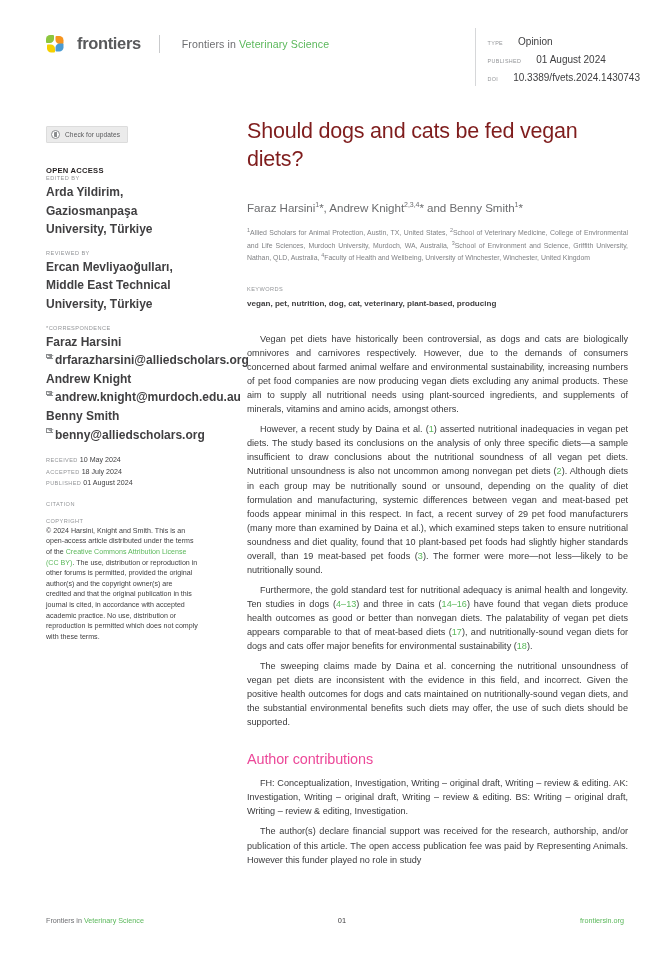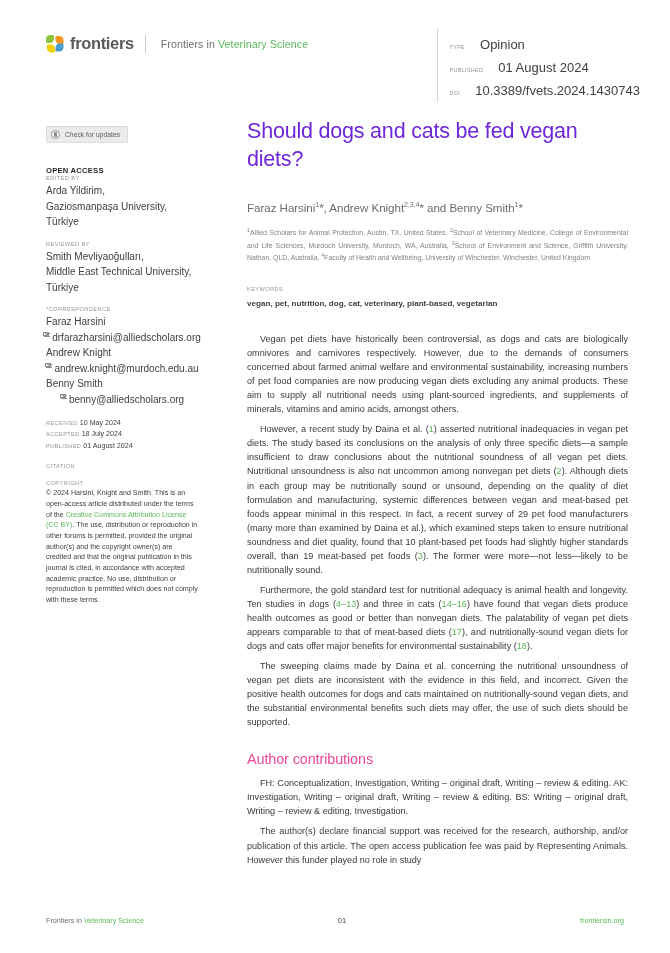--- a/index.html
+++ b/index.html
@@ -27,21 +27,21 @@
     left: 0; right: 0; top: 28px;
     height: 56px;
     padding: 0 30px 0 46px;
     display: flex;
     align-items: flex-start;
     justify-content: space-between;
   }
   .brand {
     display: flex;
     align-items: center;
-    gap: 7px;
+    gap: 14px;
     padding-top: 6px;
   }
   .logo-mark {
     width: 17px; height: 17px;
     position: relative;
     flex: none;
   }
   .logo-mark span {
     position: absolute;
     width: 7.5px; height: 7.5px;
@@ -86,21 +86,21 @@
     line-height: 1.78;
     white-space: nowrap;
   }
   .meta-key {
     color: #939598;
     letter-spacing: 0.35px;
     text-transform: uppercase;
     font-size: 5.4px;
   }
   .meta-val {
-    font-size: 13px;
+    font-size: 10px;
     color: #404042;
     margin-left: 15px;
   }
 
   
   .sidebar {
     position: absolute;
     left: 46px;
     top: 125px;
     width: 152px;
@@ -147,29 +147,29 @@
 
   .side-sec { margin-bottom: 11px; }
   .side-label {
     font-size: 5.6px;
     color: #939598;
     letter-spacing: 0.45px;
     text-transform: uppercase;
     margin-bottom: 2px;
   }
   .side-line {
-    font-size: 10px;
+    font-size: 12px;
     color: #414042;
     line-height: 1.55;
+    font-weight: bold;
   }
   .side-line.mail {
     display: flex;
     align-items: flex-start;
     gap: 3px;
-    justify-content: center;
   }
   .env {
     display: inline-block;
     width: 6px; height: 4.4px;
     border: 0.6px solid #8a8c8e;
     position: relative;
     flex: none;
     margin-top: 2.6px;
   }
   .env::after {
@@ -226,21 +226,21 @@
     position: absolute;
     left: 247px;
     top: 118px;
     width: 381px;
   }
 
   .art-title {
     font-size: 21.5px;
     line-height: 1.29;
     font-weight: normal;
-    color: #6d28d9;
+    color: #7f1d1d;
     letter-spacing: -0.2px;
     margin: 0 0 28px 0;
   }
 
   .authors {
     font-size: 11.6px;
     color: #6b6c6e;
     letter-spacing: -0.05px;
     margin-bottom: 12px;
   }
@@ -346,21 +346,21 @@
     <div class="open-access">OPEN ACCESS</div>
 
     <div class="side-sec">
       <div class="side-label">EDITED BY</div>
       <div class="side-line">Arda Yildirim,</div>
       <div class="side-line">Gaziosmanpaşa University, Türkiye</div>
     </div>
 
     <div class="side-sec">
       <div class="side-label">REVIEWED BY</div>
-      <div class="side-line">Smith Mevliyaoğulları,</div>
+      <div class="side-line">Ercan Mevliyaoğulları,</div>
       <div class="side-line">Middle East Technical University, Türkiye</div>
     </div>
 
     <div class="side-sec">
       <div class="side-label">*CORRESPONDENCE</div>
 
       <div class="side-line">Faraz Harsini</div>
       <div class="side-line mail">
         <span class="env"></span>
         <span>drfarazharsini@alliedscholars.org</span>
@@ -405,21 +405,21 @@
   </div>
 
   <div class="main">
     <h1 class="art-title">Should dogs and cats be fed vegan diets?</h1>
 
     <div class="authors">Faraz Harsini<sup>1</sup>*, Andrew Knight<sup>2,3,4</sup>* and Benny Smith<sup>1</sup>*</div>
 
     <div class="affils"><sup>1</sup>Allied Scholars for Animal Protection, Austin, TX, United States, <sup>2</sup>School of Veterinary Medicine, College of Environmental and Life Sciences, Murdoch University, Murdoch, WA, Australia, <sup>3</sup>School of Environment and Science, Griffith University, Nathan, QLD, Australia, <sup>4</sup>Faculty of Health and Wellbeing, University of Winchester, Winchester, United Kingdom</div>
 
     <div class="kw-label">KEYWORDS</div>
-    <div class="kw-list">vegan, pet, nutrition, dog, cat, veterinary, plant-based, vegetarian</div>
+    <div class="kw-list">vegan, pet, nutrition, dog, cat, veterinary, plant-based, producing</div>
 
     <div>
       <p class="body-p">Vegan pet diets have historically been controversial, as dogs and cats are biologically omnivores and carnivores respectively. However, due to the demands of consumers concerned about farmed animal welfare and environmental sustainability, increasing numbers of pet food companies are now producing vegan diets excluding any animal products. These aim to supply all nutritional needs using plant-sourced ingredients, and supplements of minerals, vitamins and amino acids, amongst others.</p>
       <p class="body-p">However, a recent study by Daina et al. (<span class="ref">1</span>) asserted nutritional inadequacies in vegan pet diets. The study based its conclusions on the analysis of only three specific diets—a sample insufficient to draw conclusions about the nutritional soundness of all vegan pet diets. Nutritional unsoundness is also not uncommon among nonvegan pet diets (<span class="ref">2</span>). Although diets in each group may be nutritionally sound or unsound, depending on the quality of diet formulation and manufacturing, systemic differences between vegan and meat-based pet foods appear minimal in this respect. In fact, a recent survey of 29 pet food manufacturers (many more than examined by Daina et al.), which examined steps taken to ensure nutritional soundness and diet quality, found that 10 plant-based pet foods had slightly higher standards overall, than 19 meat-based pet foods (<span class="ref">3</span>). The former were more—not less—likely to be nutritionally sound.</p>
       <p class="body-p">Furthermore, the gold standard test for nutritional adequacy is animal health and longevity. Ten studies in dogs (<span class="ref">4–13</span>) and three in cats (<span class="ref">14–16</span>) have found that vegan diets produce health outcomes as good or better than nonvegan diets. The palatability of vegan pet diets appears comparable to that of meat-based diets (<span class="ref">17</span>), and nutritionally-sound vegan diets for dogs and cats offer major benefits for environmental sustainability (<span class="ref">18</span>).</p>
       <p class="body-p">The sweeping claims made by Daina et al. concerning the nutritional unsoundness of vegan pet diets are inconsistent with the evidence in this field, and incorrect. Given the positive health outcomes for dogs and cats maintained on nutritionally-sound vegan diets, and the substantial environmental benefits such diets may offer, the use of such diets should be supported.</p>
     </div>
 
     <h2 class="sec-head">Author contributions</h2>
     <p class="body-p">FH: Conceptualization, Investigation, Writing – original draft, Writing – review &amp; editing. AK: Investigation, Writing – original draft, Writing – review &amp; editing. BS: Writing – original draft, Writing – review &amp; editing, Investigation.</p>

